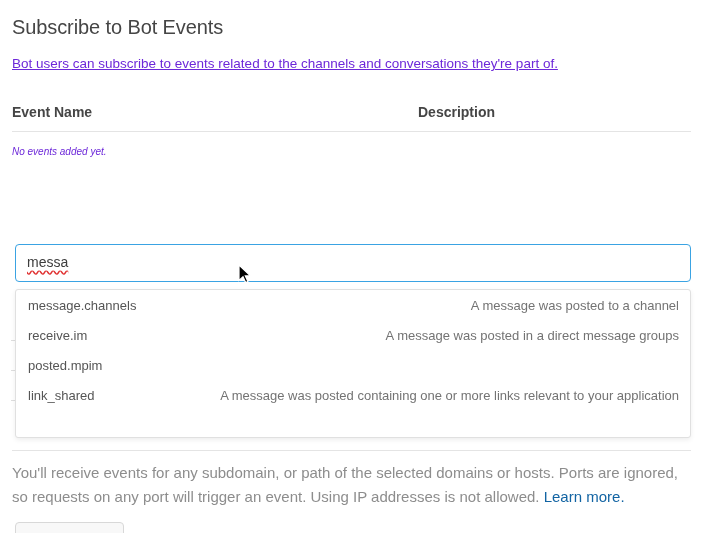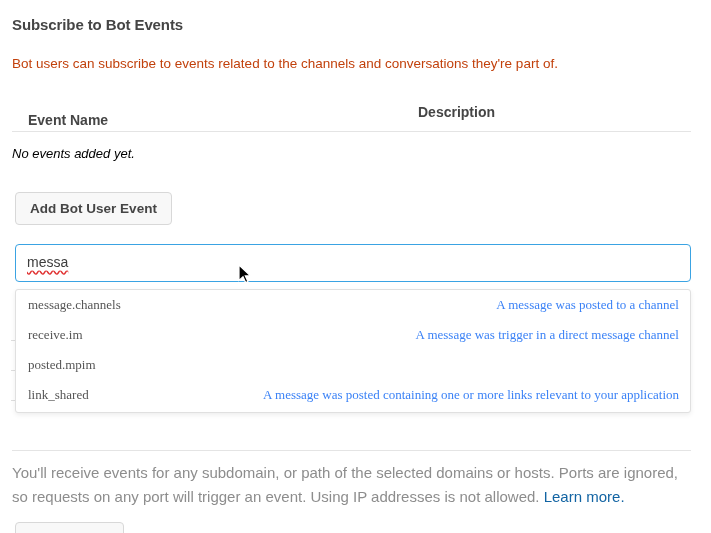--- a/index.html
+++ b/index.html
@@ -7,43 +7,43 @@
     margin: 0; padding: 0;
     width: 711px; height: 533px;
     background: #ffffff;
     font-family: "Liberation Sans", sans-serif;
     overflow: hidden;
   }
   .page { position: relative; width: 711px; height: 533px; background: #fff; }
 
   .page-title {
     position: absolute; left: 12px; top: 16px;
-    font-size: 15px; font-weight: bold; color: #454545;
+    font-size: 20px; font-weight: normal; color: #454545;
     letter-spacing: -0.1px;
   }
   .page-subtitle {
     position: absolute; left: 12px; top: 56px;
-    font-size: 13.5px; color: #c2410c;
+    font-size: 13.5px; color: #6d28d9; text-decoration: underline;
   }
 
   .col-header {
     position: absolute; top: 104px;
     font-size: 14px; font-weight: bold; color: #454545;
   }
-  .col-header.name { left: 28px; margin-top: 8px; }
+  .col-header.name { left: 12px; }
   .col-header.desc { left: 418px; }
 
   .header-rule {
     position: absolute; left: 12px; top: 131px;
     width: 679px; height: 1px; background: #e4e4e4;
   }
 
   .empty-note {
     position: absolute; left: 12px; top: 146px;
-    font-size: 13px; color: #000000; font-style: italic;
+    font-size: 10px; color: #6d28d9; font-style: italic;
   }
 
   .add-event-button {
     position: absolute; left: 15px; top: 192px;
     width: 157px; height: 33px;
     background: #f8f8f8;
     border: 1px solid #d8d8d8;
     border-radius: 4px;
     font-family: "Liberation Sans", sans-serif;
     font-size: 13.5px; font-weight: bold; color: #454545;
@@ -75,41 +75,40 @@
     position: absolute; left: 11px; top: 340px;
     width: 6px; height: 64px;
   }
   .hidden-rows i {
     display: block; width: 4px; height: 1px;
     background: #dedede; margin-bottom: 29px;
   }
 
   .dropdown {
     position: absolute; left: 15px; top: 289px;
-    width: 676px; height: 124px;
+    width: 676px; height: 149px;
     background: #ffffff;
     border: 1px solid #e0e0e0;
     border-radius: 3px;
     box-shadow: 0 2px 5px rgba(0,0,0,0.07);
-    font-family: Liberation Serif, serif;
   }
   .dd-row {
     position: relative;
     height: 30px;
     display: flex; align-items: center;
     padding: 0 11px 0 12px;
     cursor: pointer;
   }
   .dd-name {
     font-size: 13px; color: #555555;
     white-space: nowrap;
   }
   .dd-desc {
     margin-left: auto;
-    font-size: 13px; color: #3b82f6;
+    font-size: 13px; color: #737373;
     white-space: nowrap;
   }
 
   .footer-rule {
     position: absolute; left: 12px; top: 450px;
     width: 679px; height: 1px; background: #e4e4e4;
   }
   .footer-text {
     position: absolute; left: 12px; top: 461px;
     width: 672px;
@@ -134,39 +133,38 @@
 
   <div class="page-title">Subscribe to Bot Events</div>
   <div class="page-subtitle">Bot users can subscribe to events related to the channels and conversations they're part of.</div>
 
   <div class="col-header name">Event Name</div>
   <div class="col-header desc">Description</div>
   <div class="header-rule"></div>
 
   <div class="empty-note">No events added yet.</div>
 
-  <button class="add-event-button">Add Bot User Event</button>
 
   <input class="event-input" placeholder="" style="">
   <span class="input-value">messa</span>
 
   <div class="hidden-rows">
     <i></i>
       <i></i>
       <i></i>
   </div>
 
   <div class="dropdown">
     <div class="dd-row">
       <span class="dd-name">message.channels</span>
       <span class="dd-desc">A message was posted to a channel</span>
     </div>
     <div class="dd-row">
       <span class="dd-name">receive.im</span>
-      <span class="dd-desc">A message was trigger in a direct message channel</span>
+      <span class="dd-desc">A message was posted in a direct message groups</span>
     </div>
     <div class="dd-row">
       <span class="dd-name">posted.mpim</span>
     </div>
     <div class="dd-row">
       <span class="dd-name">link_shared</span>
       <span class="dd-desc">A message was posted containing one or more links relevant to your application</span>
     </div>
   </div>
 

